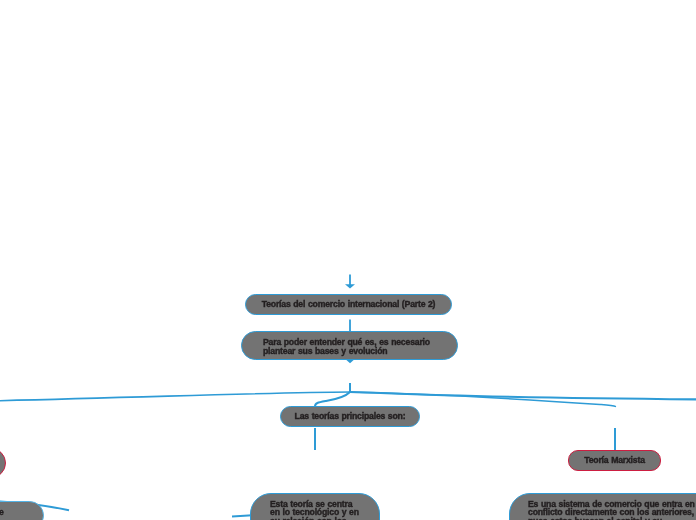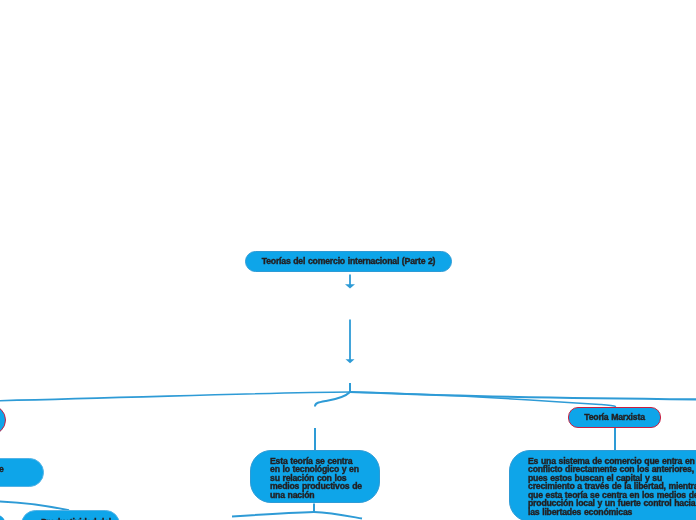--- a/index.html
+++ b/index.html
@@ -1,21 +1,21 @@
 <!DOCTYPE html>
 <html><head>
 <meta charset="utf-8">
 <style>
   html,body{margin:0;padding:0;}
   body{width:696px;height:520px;background:#ffffff;overflow:hidden;
        font-family:"Liberation Sans",sans-serif;}
   #canvas{position:relative;width:696px;height:520px;overflow:hidden;background:#fff;}
   svg.links{position:absolute;left:0;top:0;width:696px;height:520px;overflow:visible;}
-  .node{position:absolute;box-sizing:border-box;background:#0ea5e9;
-        display:flex;align-items:center;justify-content:center;}
+  .node{position:absolute;box-sizing:border-box;background:#737373;
+        display:flex;align-items:center;justify-content:center;margin-top:43px;}
   .node .txt{display:block;text-align:center;color:#231f20;font-weight:bold;
              font-size:8.7px;letter-spacing:-0.2px;word-spacing:0.5px;line-height:8.5px;
              -webkit-text-stroke:0.4px #231f20;}
   .node.left .txt{text-align:left;}
 </style>
 </head>
 <body>
 
 <div id="canvas">
 
@@ -55,21 +55,27 @@
 
     <g fill="none" stroke="#2e9bd6" stroke-width="2">
       <path d="M-5 501.2 C 20 502, 45 505, 69 510.3"></path>
     </g>
   </svg>
 
   <div class="node" style="left:245px;top:251px;width:207px;height:21px;border:1.6px solid #2e9bd6;border-radius:11px;">
     <span class="txt">Teorías del comercio internacional (Parte 2)</span>
   </div>
 
+  <div class="node" style="left:241px;top:288px;width:217px;height:29px;border:1.6px solid #2e9bd6;border-radius:15px;">
+    <span class="txt" style="position:absolute;left:21px;top:6px;width:170px;text-align:left;">Para poder entender qué es, es necesario plantear sus bases y evolución</span>
+  </div>
 
+  <div class="node" style="left:280px;top:363px;width:140px;height:21px;border:1.6px solid #2e9bd6;border-radius:11px;">
+    <span class="txt">Las teorías principales son:</span>
+  </div>
 
 
   <div class="node" style="left:568px;top:407px;width:93px;height:21px;border:1.6px solid #cc1e41;border-radius:10px;">
     <span class="txt">Teoría Marxista</span>
   </div>
 
   <div class="node left" style="left:250px;top:450px;width:130px;height:53px;border:1.6px solid #2e9bd6;border-radius:21px;">
     <span class="txt" style="position:absolute;left:19px;top:5.5px;width:93px;text-align:left;">Esta teoría se centra en lo tecnológico y en su relación con los medios productivos de una nación</span>
   </div>
 

